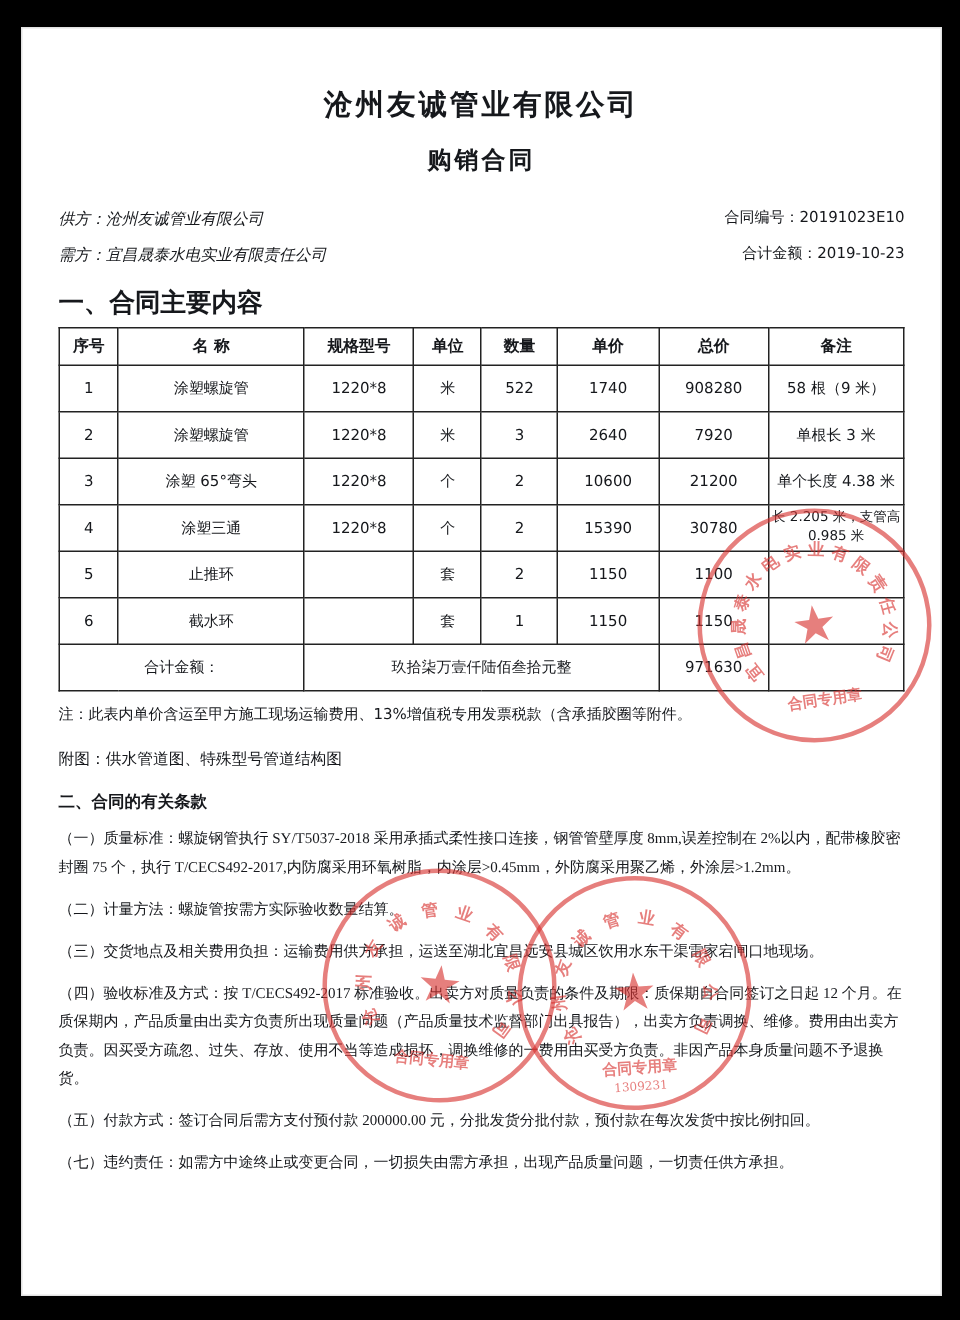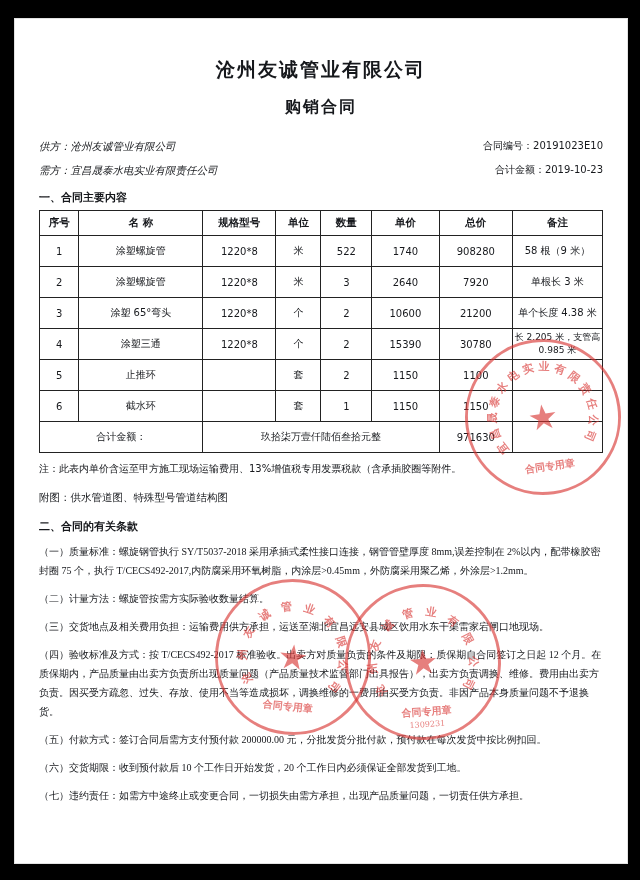--- a/index.html
+++ b/index.html
@@ -65,21 +65,21 @@
     width: 330px;
     font-style: italic;
   }
   .party-right {
     width: 200px;
     text-align: right;
     font-size: 10px;
   }
   .party-right div { line-height: 19px; }
   .sec-title {
-    font-size: 11px;
+    font-size: 17px;
     font-weight: bold;
     margin-top: 10px;
     margin-bottom: 5px;
   }
   table.items {
     width: 100%;
     border-collapse: collapse;
     font-size: 10px;
   }
   table.items th, table.items td {
@@ -330,23 +330,20 @@
       <div class="clause">
         <p><span class="lbl">（三）交货地点及相关费用负担：</span><span class="cont">运输费用供方承担，运送至湖北宜昌远安县城区饮用水东干渠雷家宕闸口地现场。</span></p>
       </div>
       <div class="clause">
         <p><span class="lbl">（四）验收标准及方式：</span><span class="cont">按 T/CECS492-2017 标准验收。出卖方对质量负责的条件及期限：质保期自合同签订之日起 12 个月。在质保期内，产品质量由出卖方负责所出现质量问题（产品质量技术监督部门出具报告），出卖方负责调换、维修。费用由出卖方负责。因买受方疏忽、过失、存放、使用不当等造成损坏，调换维修的一费用由买受方负责。非因产品本身质量问题不予退换货。</span></p>
       </div>
       <div class="clause">
         <p><span class="lbl">（五）付款方式：</span><span class="cont">签订合同后需方支付预付款 200000.00 元，分批发货分批付款，预付款在每次发货中按比例扣回。</span></p>
       </div>
       <div class="clause">
-        <p><span class="lbl">（六）交货期限：</span><span class="cont">收到预付款后 10 个工作日开始发货，20 个工作日内必须保证全部发货到工地。</span></p>
-      </div>
-      <div class="clause">
         <p><span class="lbl">（七）违约责任：</span><span class="cont">如需方中途终止或变更合同，一切损失由需方承担，出现产品质量问题，一切责任供方承担。</span></p>
       </div>
 
     </div>
 
     <div class="stamp stamp-red stamp1">
       <div class="stamp-star">★</div>
       <div class="stamp-arc">
           <span style="transform: rotate(-120deg) translate(-50%, -58px);">宜</span>
           <span style="transform: rotate(-101.538deg) translate(-50%, -58px);">昌</span>

